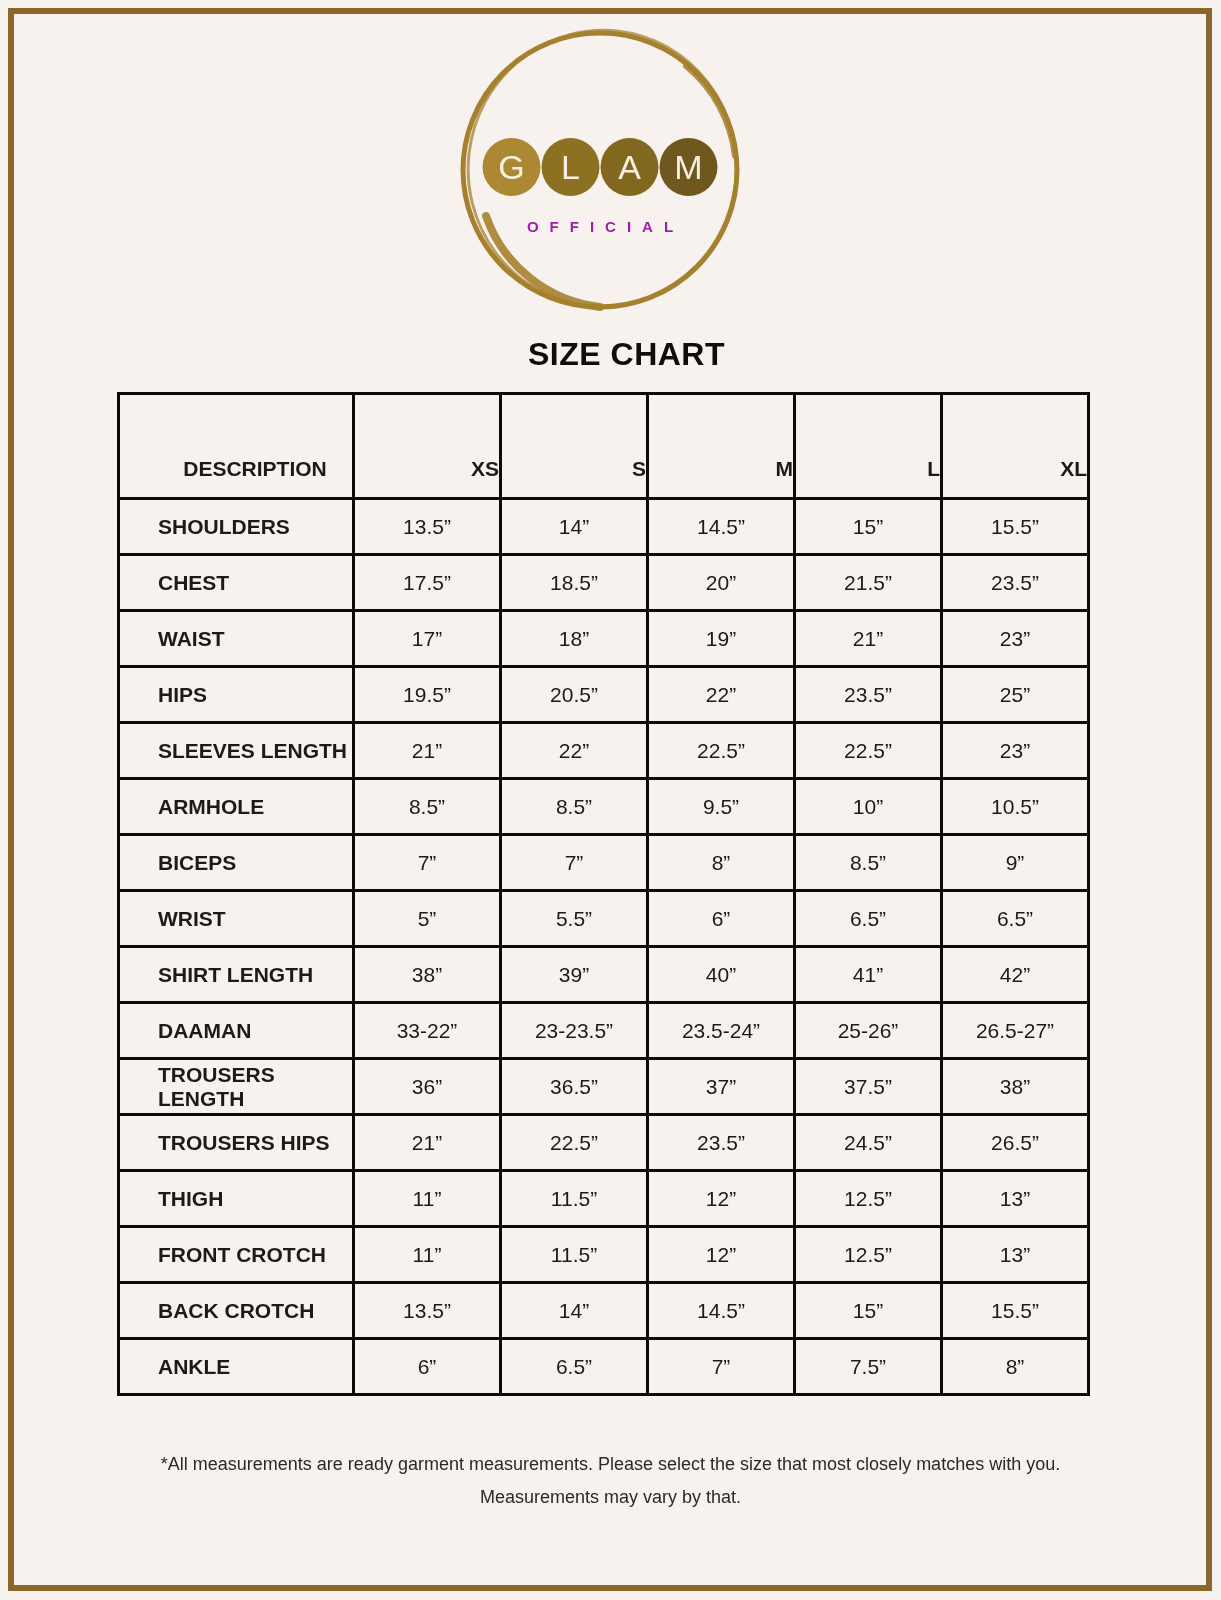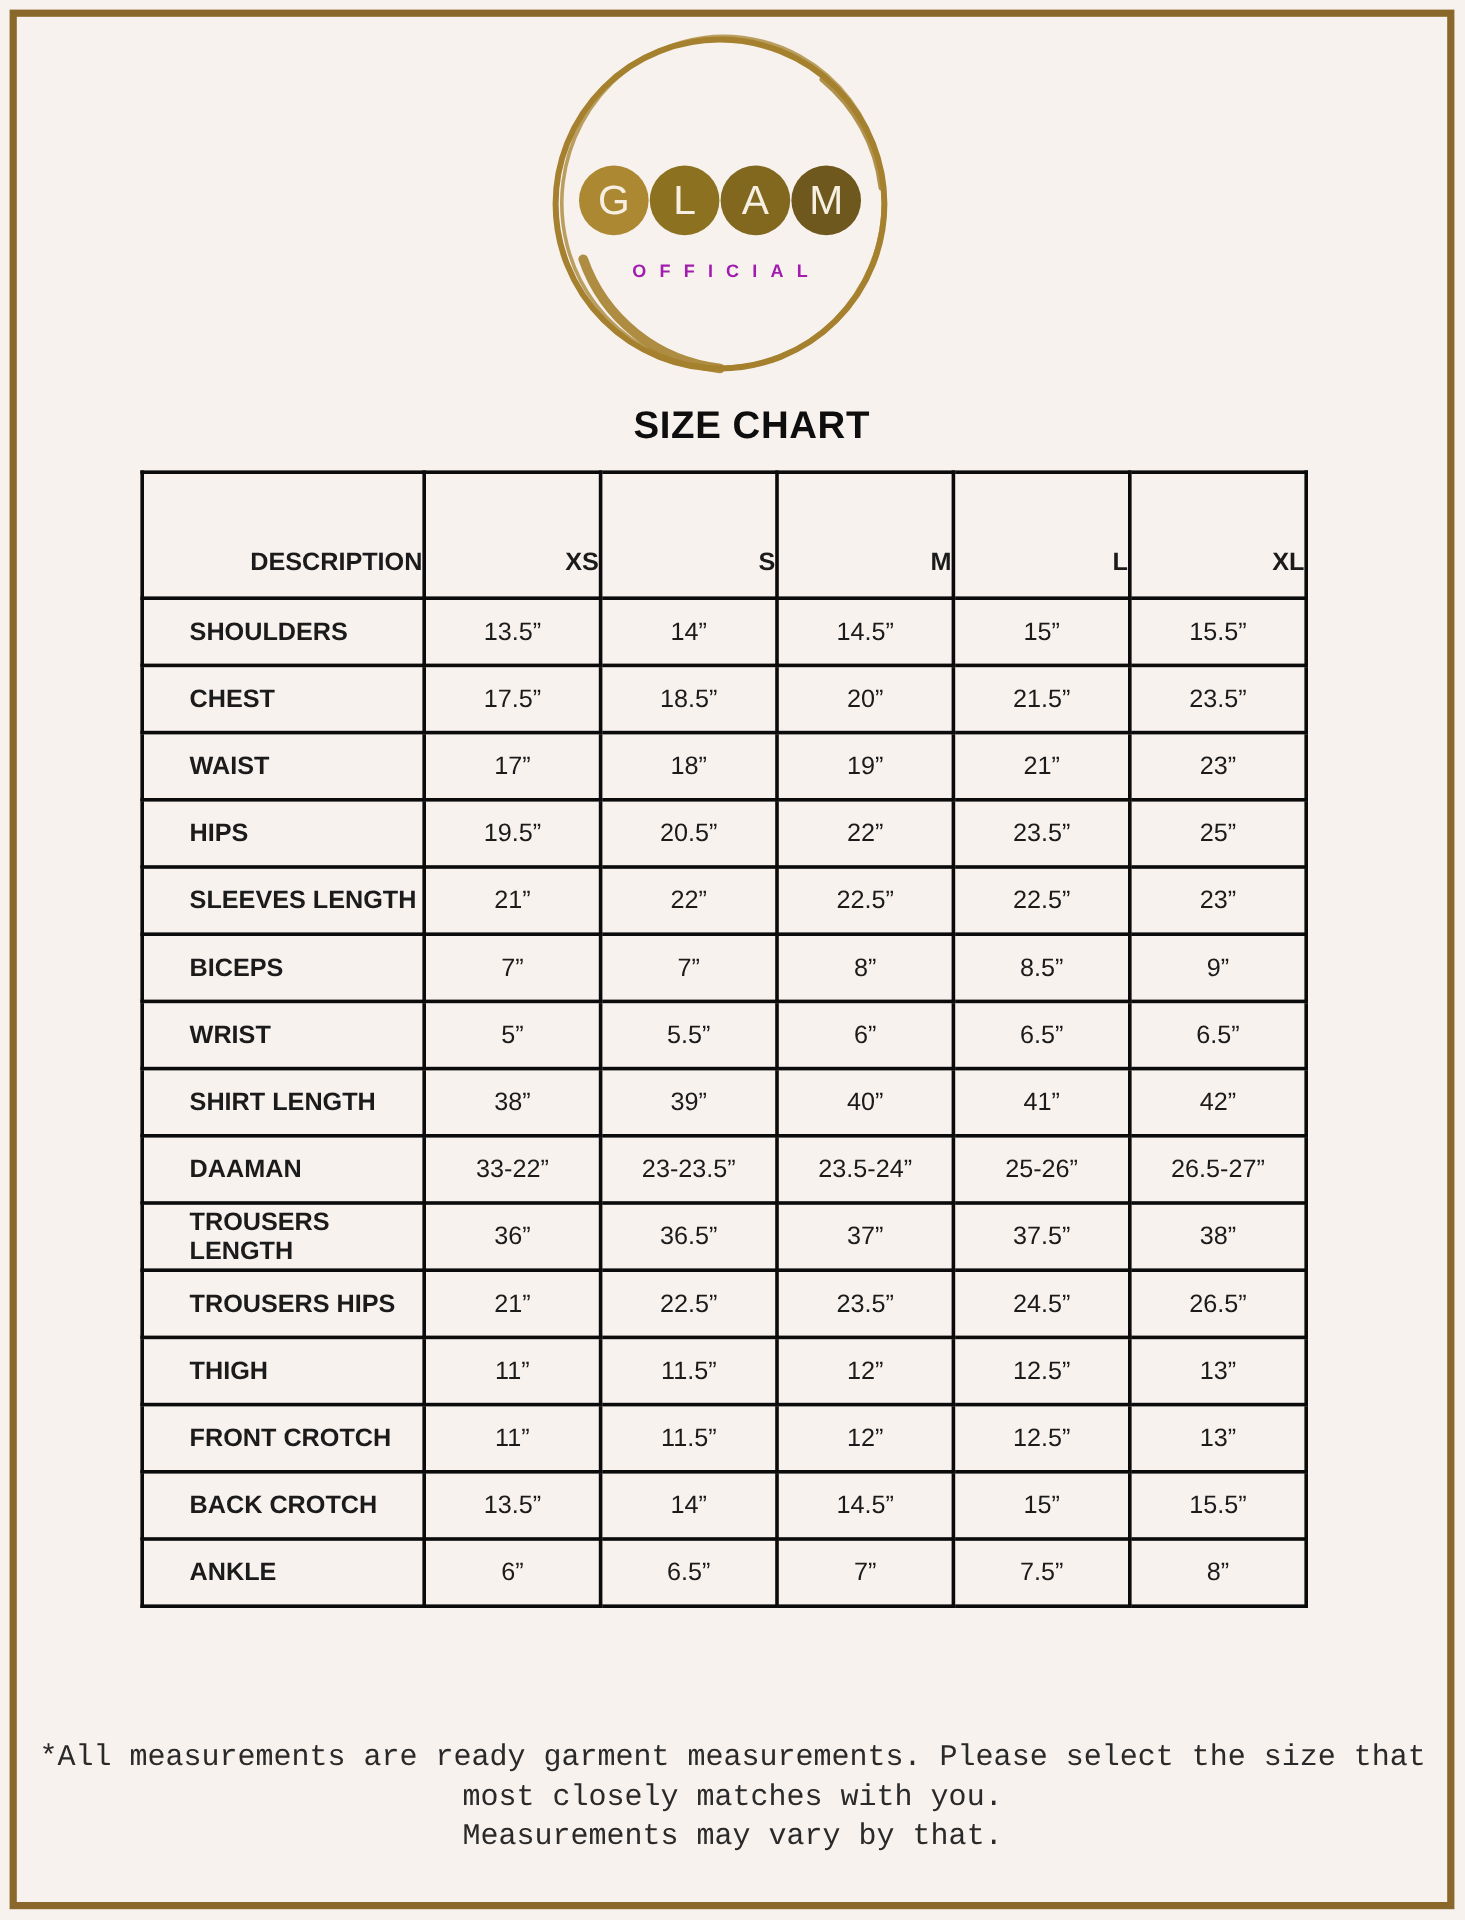--- a/index.html
+++ b/index.html
@@ -101,21 +101,21 @@
     color: #1b1b1b;
     padding: 0;
   }
   table.size-table th {
     height: 86px;
     vertical-align: bottom;
     padding-bottom: 16px;
     font-weight: bold;
   }
   table.size-table th.desc-col {
-    text-align: right;
+    text-align: center;
     padding-left: 38px;
   }
   table.size-table th.size-col {
     text-align: right;
   }
   table.size-table td {
     height: 53px;
     vertical-align: middle;
   }
   table.size-table td.row-label {
@@ -126,24 +126,23 @@
   table.size-table td.size-value {
     text-align: center;
   }
   
   .footnote {
     position: absolute;
     left: 0;
     top: 1448px;
     width: 100%;
     text-align: center;
-    font-size: 25px;
+    font-size: 18px;
     line-height: 33px;
     color: #2a2a2a;
-    font-family: Liberation Mono, monospace;
   }
 </style>
 </head>
 <body style="background: rgb(248, 242, 239);">
 
 <div class="frame" style="border-color: rgb(138, 103, 42);"></div>
 
 <div class="logo">
   <svg class="ring" viewBox="0 0 288 288" aria-hidden="true">
     <circle class="ring-stroke" cx="144" cy="144" r="137" fill="none" stroke-width="5" stroke-linecap="round" stroke="#a5812f"></circle>
@@ -216,20 +215,28 @@
       </tr>
       <tr>
         <td class="row-label">SLEEVES LENGTH</td>
         <td class="size-value">21”</td>
         <td class="size-value">22”</td>
         <td class="size-value">22.5”</td>
         <td class="size-value">22.5”</td>
         <td class="size-value">23”</td>
       </tr>
       <tr>
+        <td class="row-label">ARMHOLE</td>
+        <td class="size-value">8.5”</td>
+        <td class="size-value">8.5”</td>
+        <td class="size-value">9.5”</td>
+        <td class="size-value">10”</td>
+        <td class="size-value">10.5”</td>
+      </tr>
+      <tr>
         <td class="row-label">BICEPS</td>
         <td class="size-value">7”</td>
         <td class="size-value">7”</td>
         <td class="size-value">8”</td>
         <td class="size-value">8.5”</td>
         <td class="size-value">9”</td>
       </tr>
       <tr>
         <td class="row-label">WRIST</td>
         <td class="size-value">5”</td>

